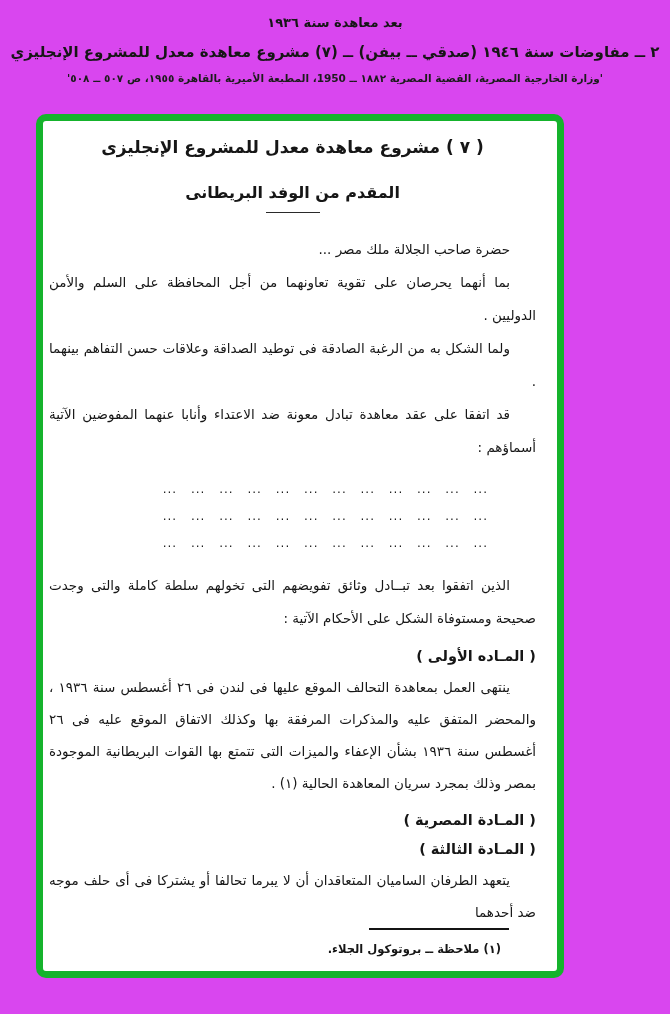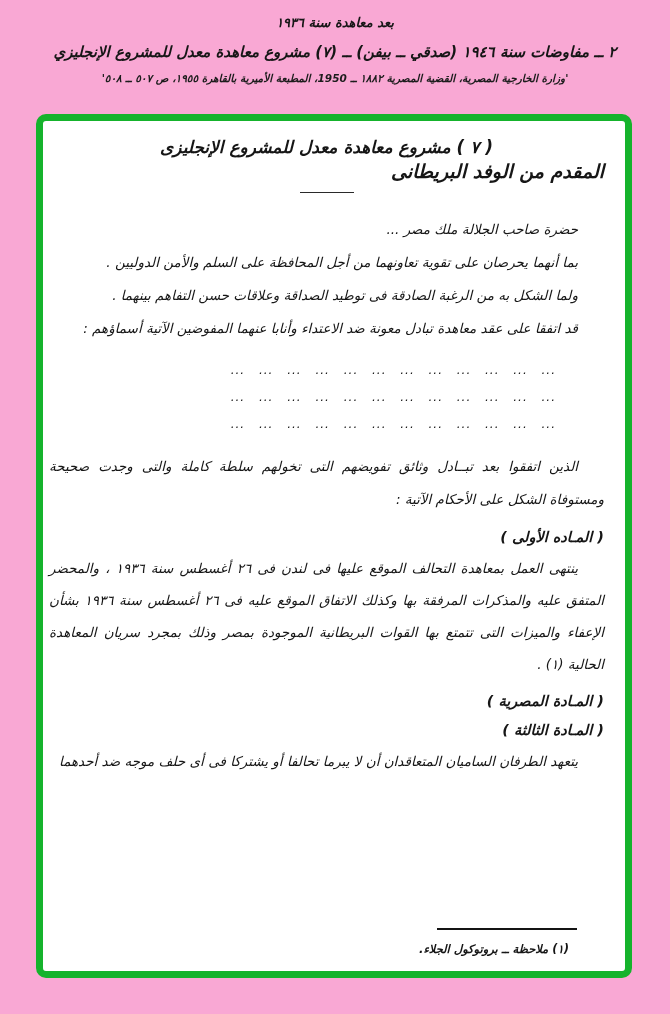--- a/index.html
+++ b/index.html
@@ -1,58 +1,57 @@
 <!DOCTYPE html>
 <html lang="ar"><head>
 <meta charset="utf-8">
 <style>
   html, body { margin: 0; padding: 0; background: #ffffff; }
   .page {
     position: relative;
     width: 670px;
     height: 1014px;
-    background: #f9a8d4;
+    background: #d946ef;
     overflow: hidden;
     font-family: "DejaVu Sans", sans-serif;
     color: #161616;
-    font-style: italic;
   }
   .page-header {
     direction: rtl;
     text-align: center;
     padding-top: 15px;
   }
   .hl1 { font-size: 13px; font-weight: bold; margin-bottom: 13px; letter-spacing: 0.3px; }
   .hl2 { font-size: 15px; font-weight: bold; margin-bottom: 11px; }
   .hl3 { font-size: 10.5px; font-weight: bold; color: #1c1c1c; }
 
   .frame {
     position: absolute;
     left: 36px;
     top: 114px;
-    width: 596px;
+    width: 528px;
     height: 864px;
     box-sizing: border-box;
     border: 7px solid #15b32c;
     border-radius: 10px;
     background: #fff;
     padding: 8px 21px 0 6px;
     direction: rtl;
   }
   .doc-title {
     text-align: center;
     font-size: 17px;
     font-weight: bold;
     margin-top: 8px;
   }
   .doc-subtitle {
-    text-align: right;
-    font-size: 19px;
+    text-align: center;
+    font-size: 16px;
     font-weight: bold;
-    margin-top: 3px;
+    margin-top: 26px;
   }
   .title-divider {
     width: 54px;
     height: 1px;
     background: #2a2a2a;
     margin: 10px auto 0 auto;
   }
   .body {
     margin: 0;
     font-size: 13.5px;

